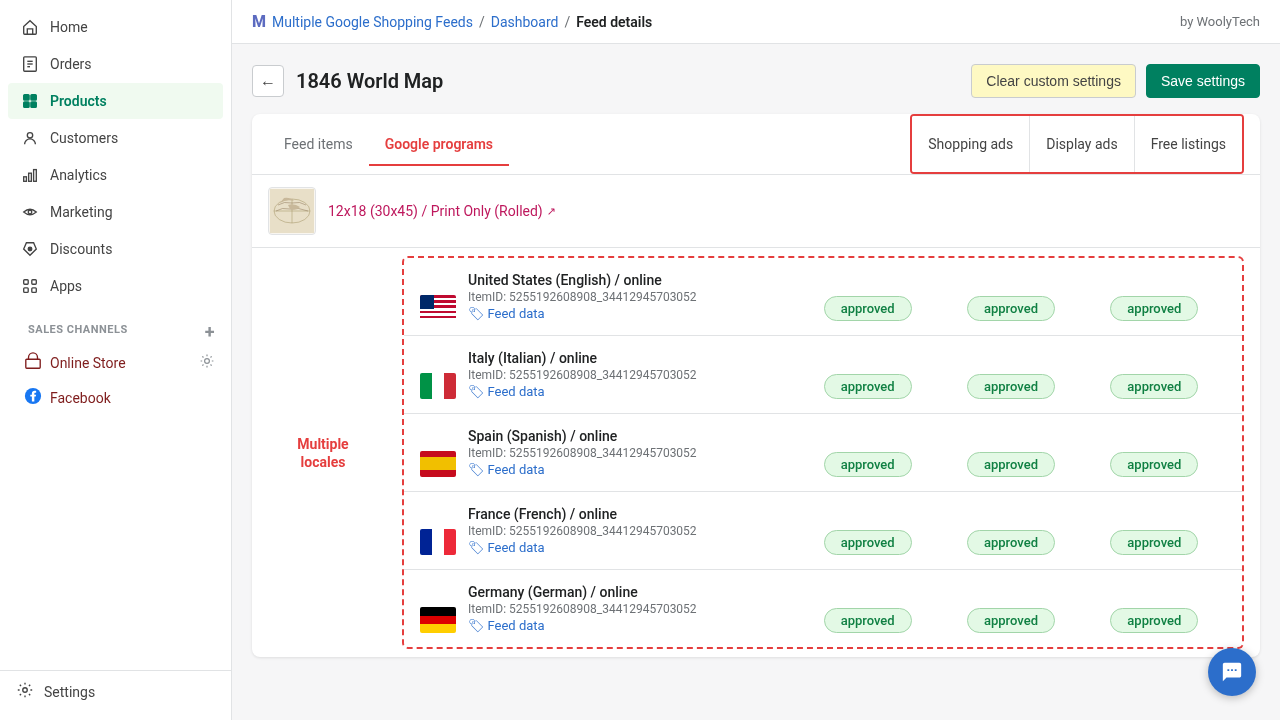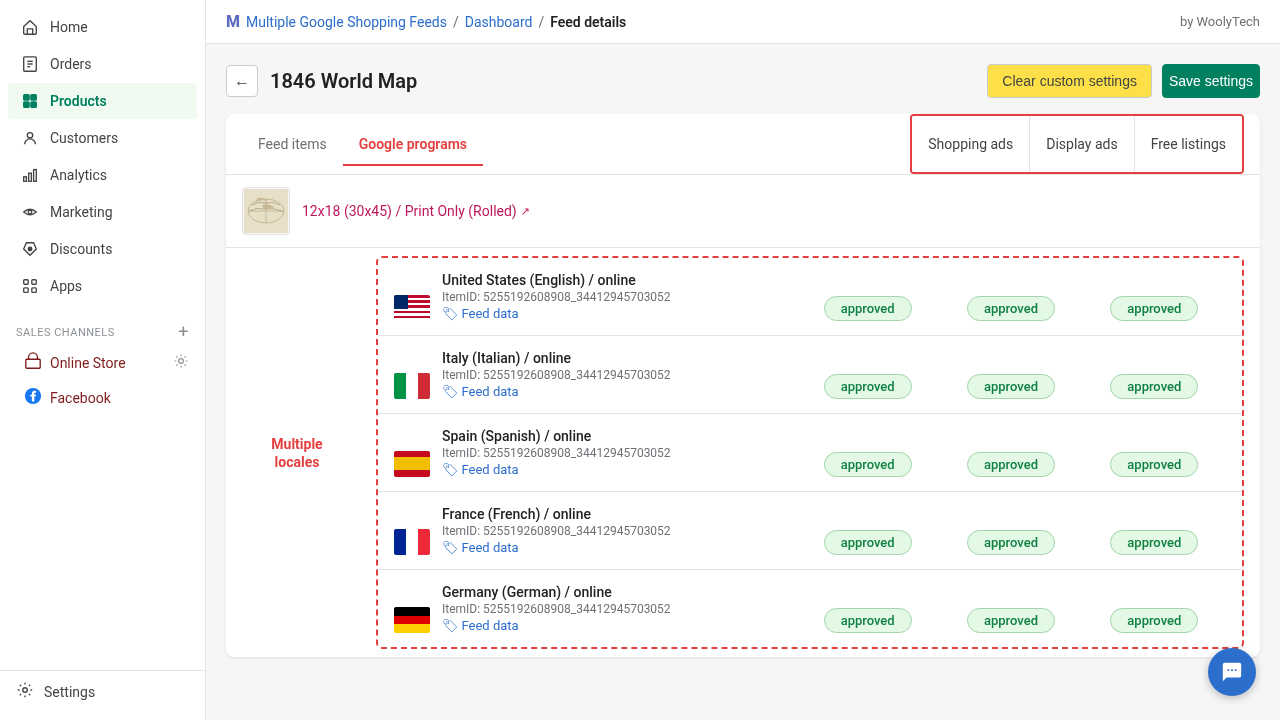--- a/index.html
+++ b/index.html
@@ -1,20 +1,20 @@
 <!DOCTYPE html>
 <html><head>
   <meta charset="utf-8">
   <style>
     * { box-sizing: border-box; margin: 0; padding: 0; }
     body { font-family: -apple-system, BlinkMacSystemFont, 'Segoe UI', Roboto, sans-serif; background: #f6f6f7; display: flex; height: 720px; width: 1280px; overflow: hidden; }
 
     
     #sidebar {
-      width: 206px;
+      width: 232px;
       background: #fff;
       border-right: 1px solid #e1e3e5;
       display: flex;
       flex-direction: column;
       flex-shrink: 0;
       height: 720px;
       overflow-y: auto;
     }
     .sidebar-item {
       display: flex;
@@ -24,27 +24,27 @@
       color: #444;
       font-size: 14px;
       gap: 10px;
       border-radius: 4px;
       margin: 1px 4px;
     }
     .sidebar-item.active { background: #f0faf0; color: #008060; font-weight: 600; }
     .sidebar-item .icon { width: 20px; height: 20px; display: flex; align-items: center; justify-content: center; flex-shrink: 0; }
     .sidebar-section-label {
       font-size: 11px;
-      font-weight: 400;
+      font-weight: 700;
       color: #8c9196;
       padding: 10px 16px 4px;
       letter-spacing: 0.5px;
       display: flex;
-      align-items: center;
       justify-content: space-between;
+      margin-left: 12px;
     }
     .sidebar-section-label .add-btn {
       cursor: pointer;
       color: #8c9196;
       font-size: 18px;
       line-height: 1;
     }
     .sales-channel-item {
       display: flex;
       align-items: center;
@@ -132,27 +132,27 @@
       color: #202223;
     }
     .page-header-right {
       display: flex;
       gap: 10px;
     }
     .btn-secondary {
       padding: 8px 14px;
       border: 1px solid #c9cccf;
       border-radius: 4px;
-      background: #fde047;
+      background: #fef9c3;
       font-size: 14px;
       cursor: pointer;
       color: #444;
     }
     .btn-primary {
-      padding: 8px 6px;
+      padding: 8px 14px;
       border: 1px solid #008060;
       border-radius: 4px;
       background: #008060;
       font-size: 14px;
       cursor: pointer;
       color: #fff;
     }
 
     
     .tabs-row {

